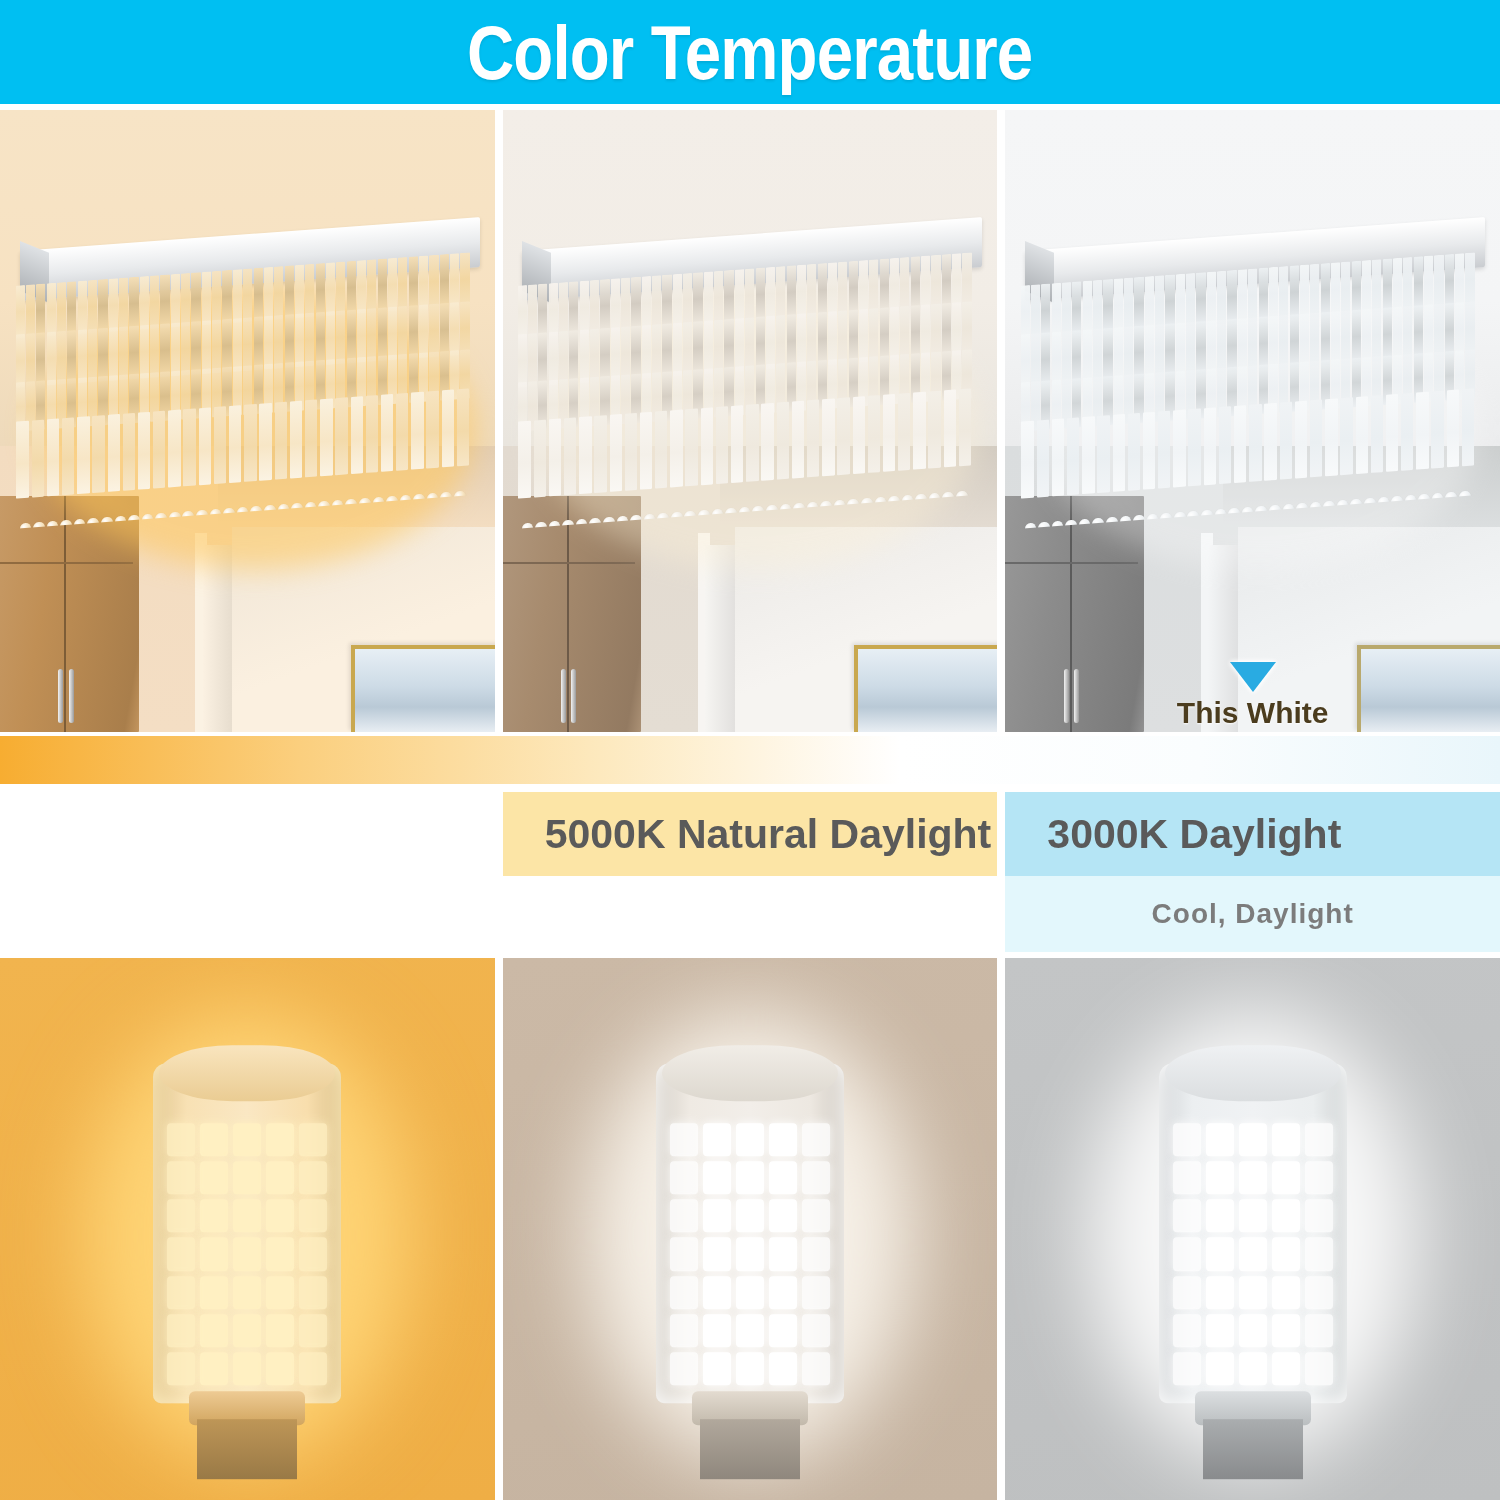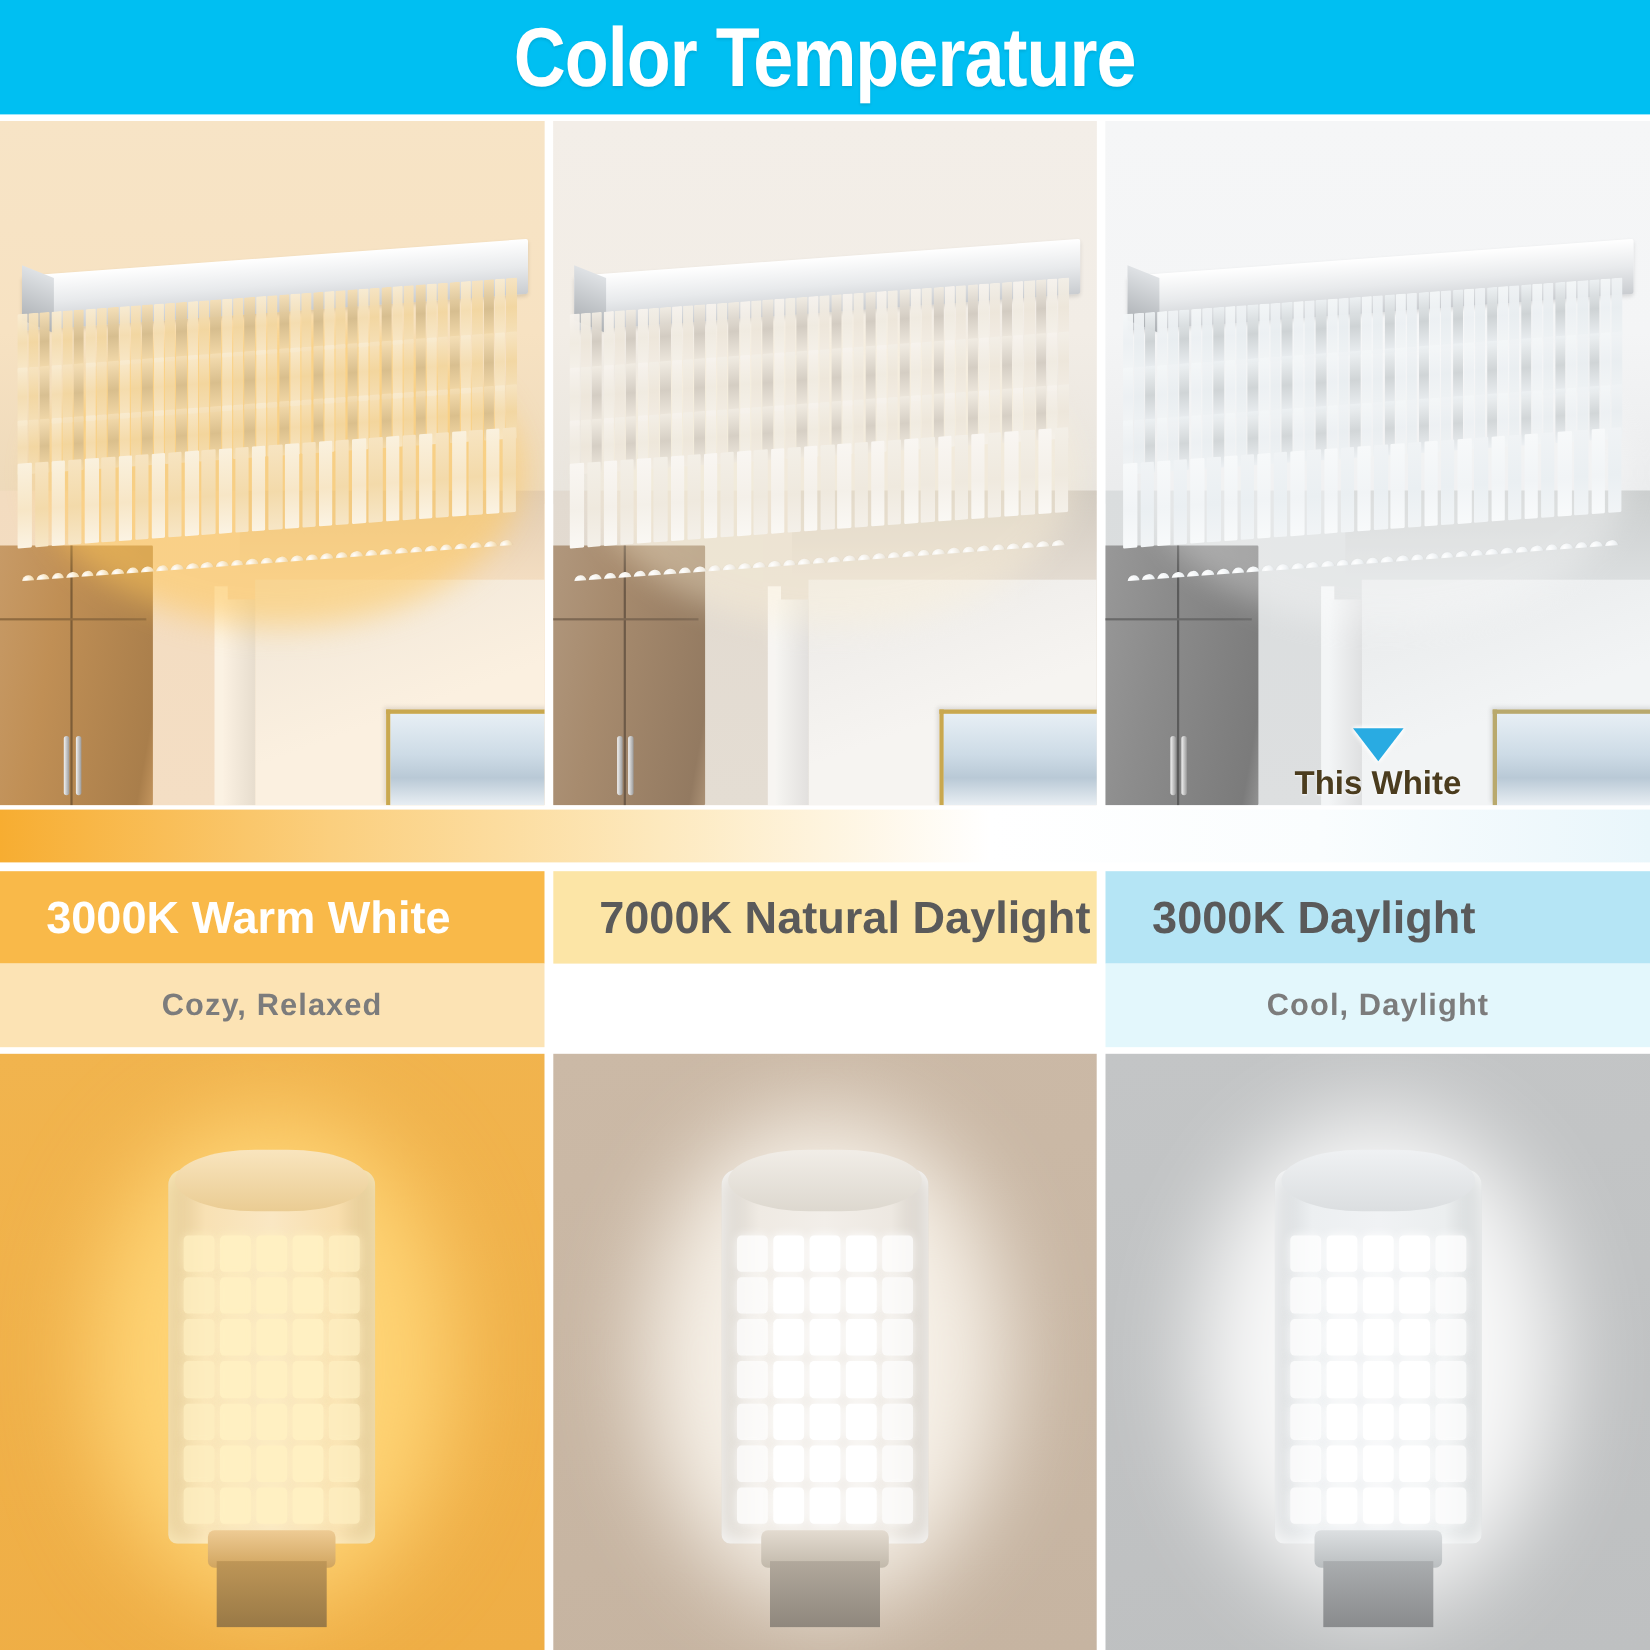--- a/index.html
+++ b/index.html
@@ -872,25 +872,23 @@
         <div class="ti-label" style="color: rgb(75, 60, 30);">This White</div>
       </div>
     </div>
 
   </div>
 
   <div class="grad-bar" style="background: linear-gradient(90deg, rgb(247, 173, 49), rgb(251, 207, 126), rgb(253, 233, 190), rgb(255, 255, 255), rgb(250, 253, 254), rgb(233, 246, 251));"></div>
 
   <div class="label-row">
     <div class="label-col">
-      <div class="label-title" style="background: rgb(249, 185, 73); color: rgb(255, 255, 255);">3000K Warm White</div>
-      <div class="label-desc" style="background: rgb(252, 227, 180); color: rgb(124, 124, 124);">Cozy,  Relaxed</div>
     </div>
     <div class="label-col">
-      <div class="label-title" style="background: rgb(252, 229, 166); color: rgb(90, 90, 90);">7000K Natural Daylight</div>
+      <div class="label-title" style="background: rgb(252, 229, 166); color: rgb(90, 90, 90);">5000K Natural Daylight</div>
     </div>
     <div class="label-col">
       <div class="label-title" style="background: rgb(181, 229, 245); color: rgb(90, 90, 90);">3000K Daylight</div>
       <div class="label-desc" style="background: rgb(227, 247, 252); color: rgb(124, 124, 124);">Cool,  Daylight</div>
     </div>
   </div>
 
   <div class="bulb-row">
     <div class="bulb-cell" style="background: linear-gradient(175deg, rgb(241, 180, 78) 0%, rgb(239, 174, 69) 100%);">
       <div class="bulb-wrap">

